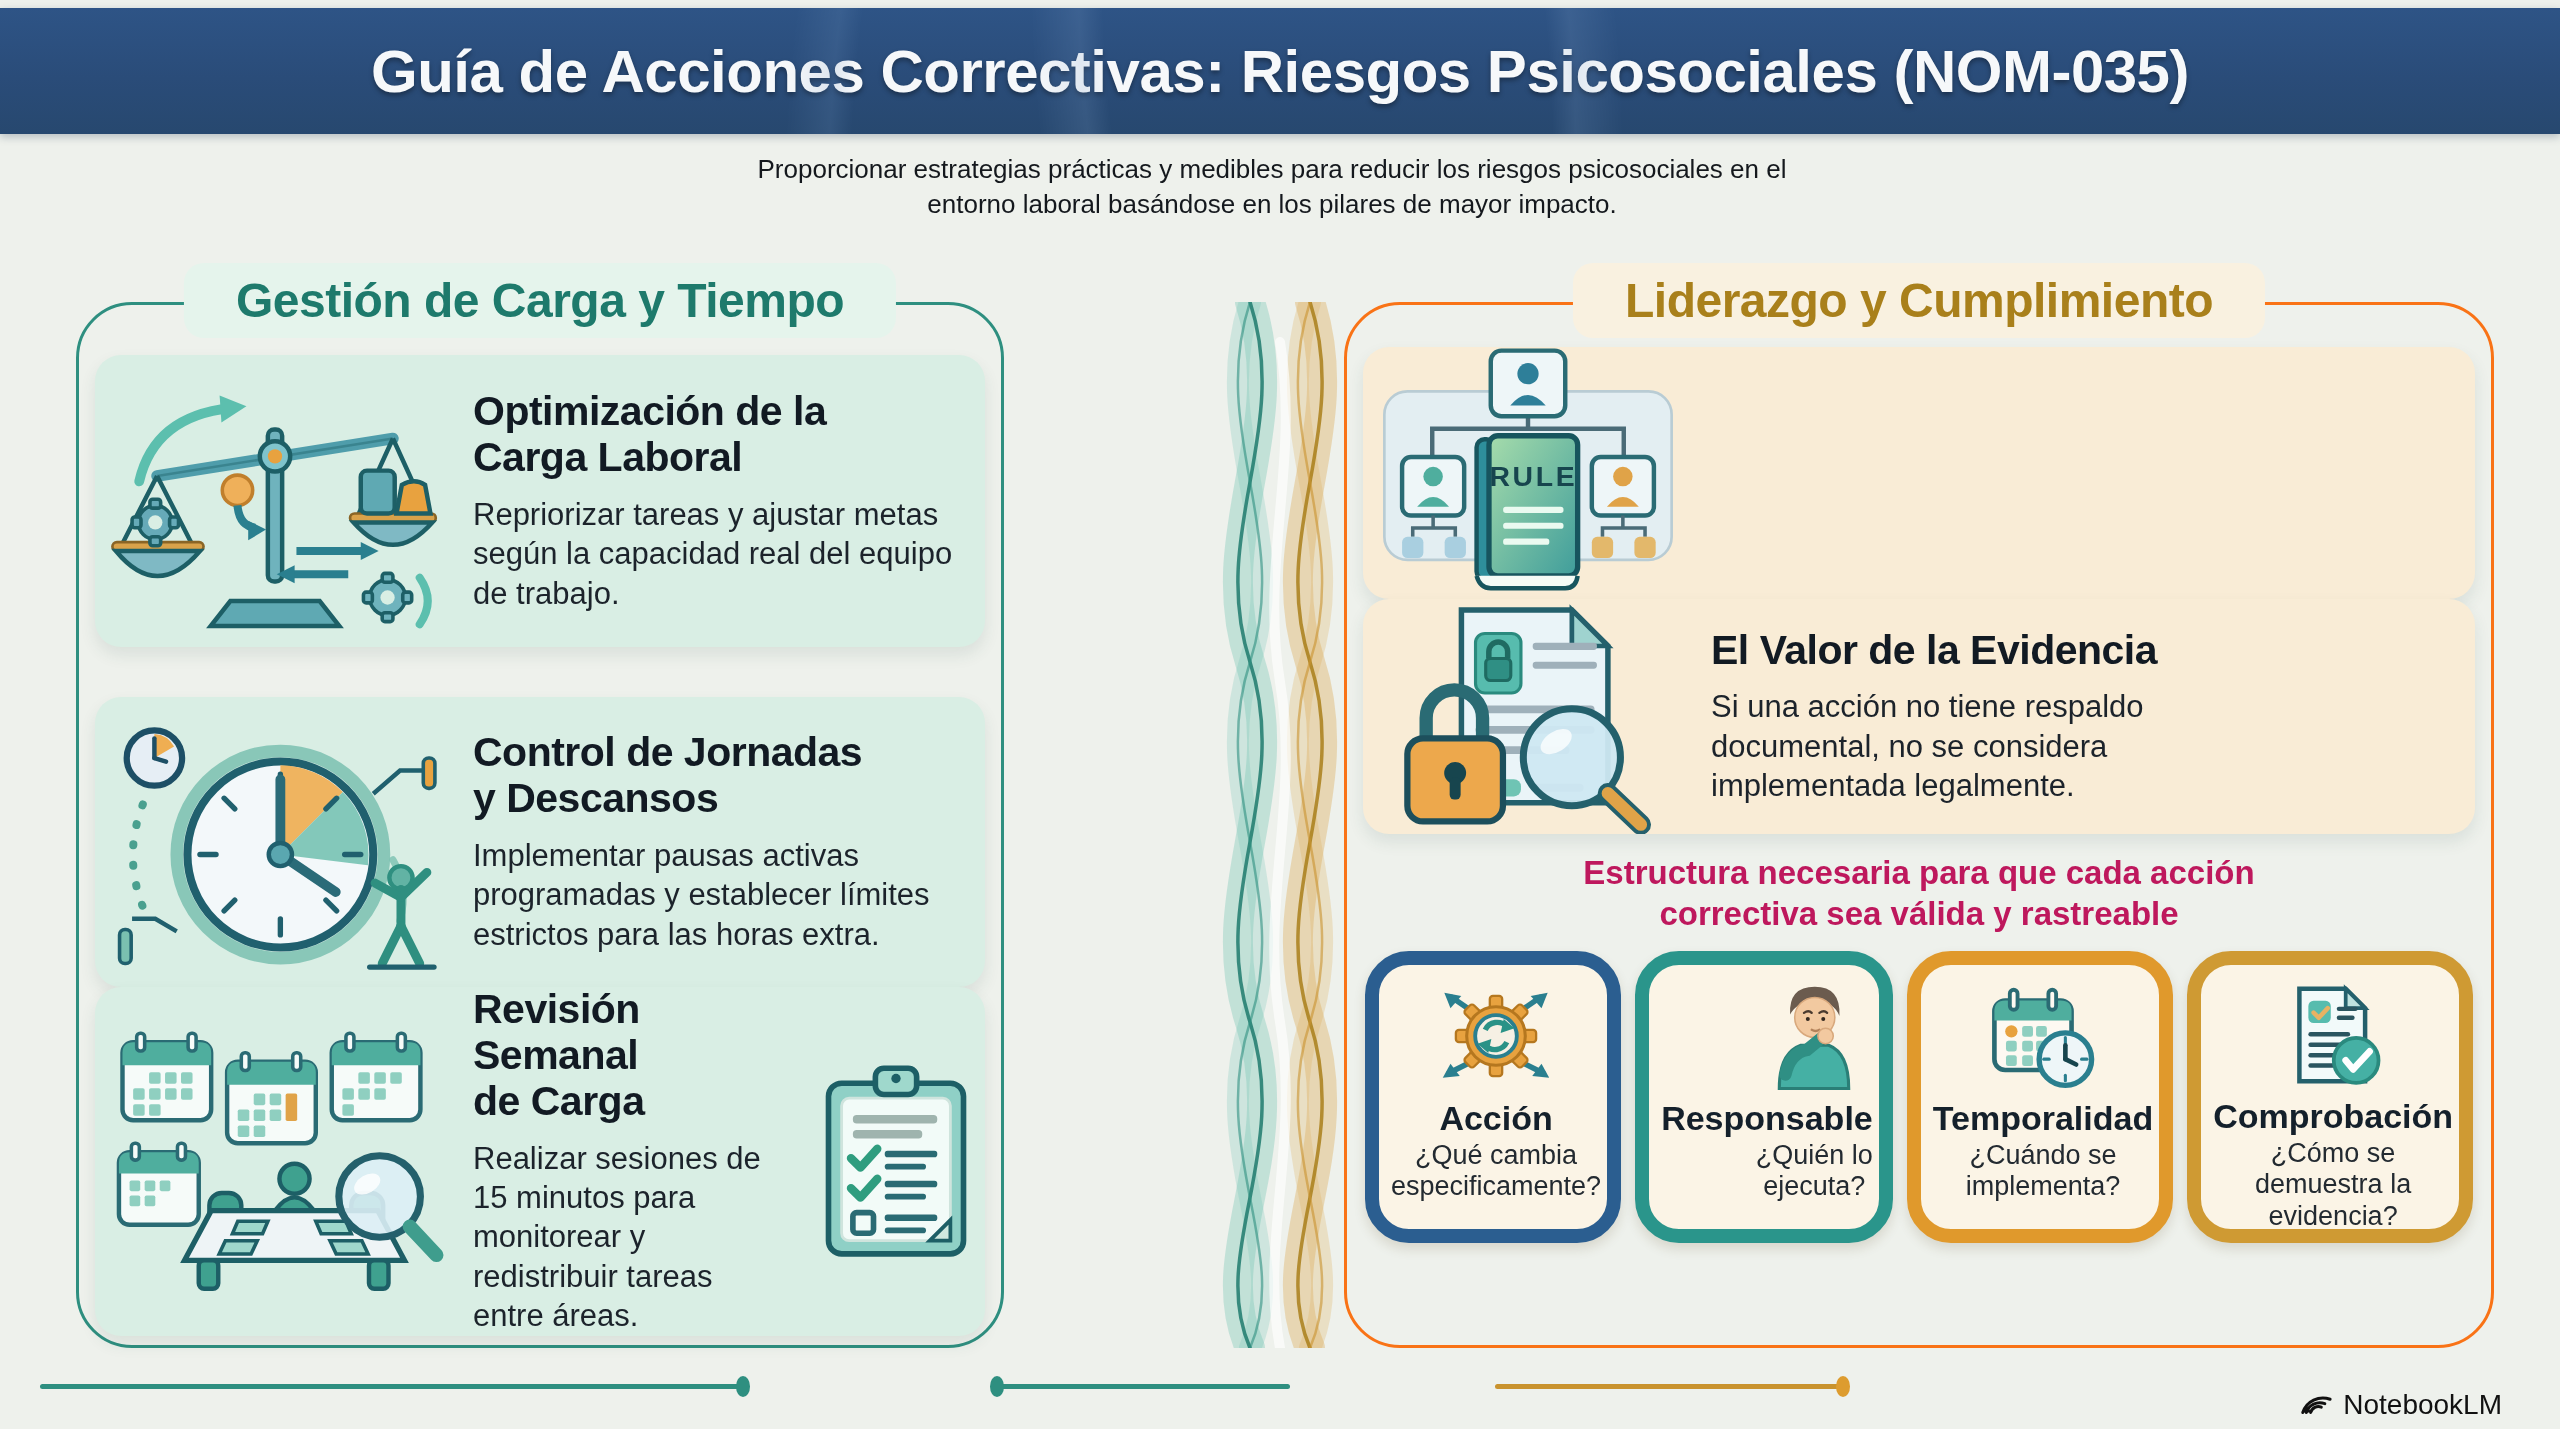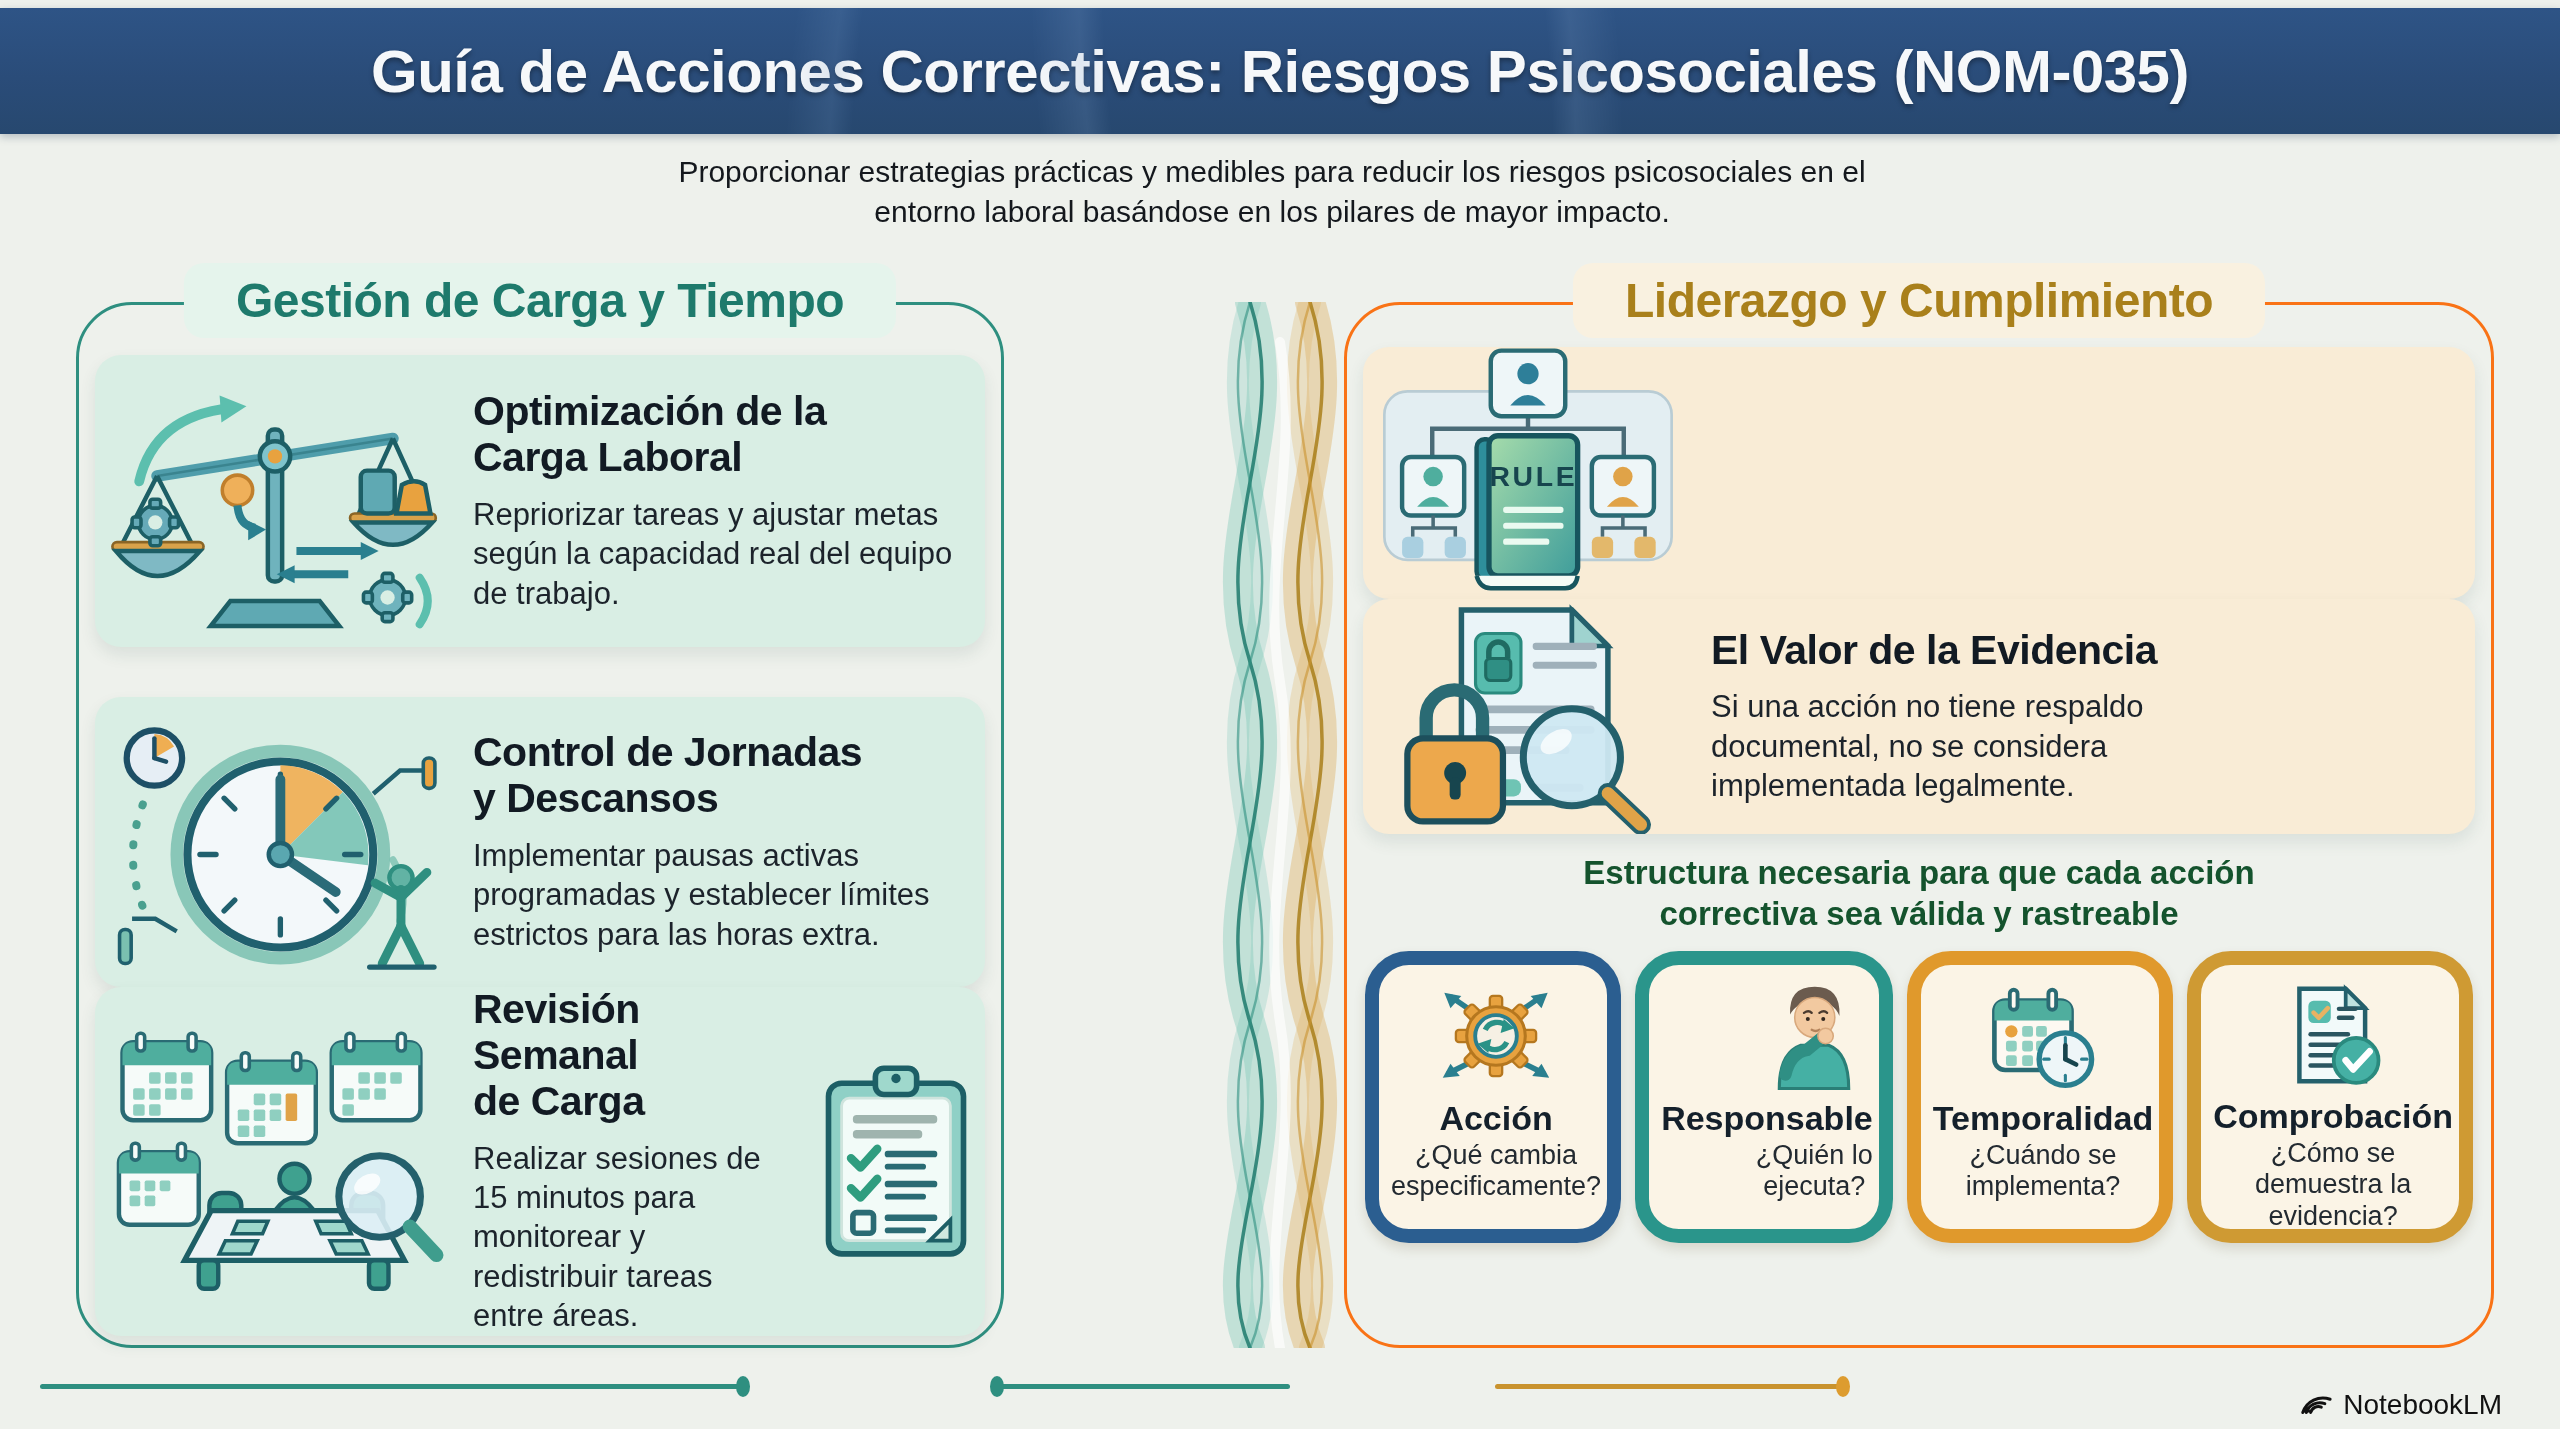--- a/index.html
+++ b/index.html
@@ -28,21 +28,21 @@
   }
   .banner h1 {
     font-size:60px; font-weight:bold; letter-spacing:-.5px;
     color:#f6f8fa; text-shadow:0 3px 5px rgba(0,0,0,.35);
     white-space:nowrap;
   }
 
   
   .subtitle {
     position:absolute; top:152px; left:0; right:16px;
-    text-align:center; font-size:30px; line-height:1.33;
+    text-align:center; font-size:26px; line-height:1.33;
     color:#14181d; white-space:pre-line; font-weight:500;
   }
 
   
   .panel { position:absolute; top:302px; height:1046px; border-radius:56px; }
   .panel-left  { left:76px;  width:928px; border:3px solid #2e8f80; }
   .panel-right { left:1344px; width:1150px; border:3px solid #f97316; }
 
   .panel-header{
     position:absolute; top:-42px; left:50%; transform:translateX(-50%);
@@ -78,21 +78,21 @@
     font-size:41px; font-weight:bold; line-height:1.12;
     letter-spacing:-.5px; margin-bottom:14px; white-space:pre-line; color:#121a23;
   }
   .card-text p{ font-size:31px; line-height:1.27; color:#1c232b; max-width:640px; }
   .panel-right .card-text p{ max-width:560px; }
   .card-trailing{ flex:0 0 170px; display:flex; justify-content:center; padding-right:8px; }
 
   
   .structure-note{
     margin-top:18px; text-align:center; font-size:33px; font-weight:bold;
-    line-height:1.25; white-space:pre-line; color:#14532d;
+    line-height:1.25; white-space:pre-line; color:#be185d;
   }
   .pillars{
     display:flex; gap:14px; margin:16px 18px 0 18px; height:292px;
   }
   .pillar{
     flex:1 1 0; border-radius:44px; border-style:solid; border-width:14px;
     background:#fbf4e6; display:flex; flex-direction:column;
     align-items:center; justify-content:flex-start; text-align:center;
     padding:16px 6px 8px 12px; box-shadow:0 6px 12px rgba(90,70,30,.15);
   }

